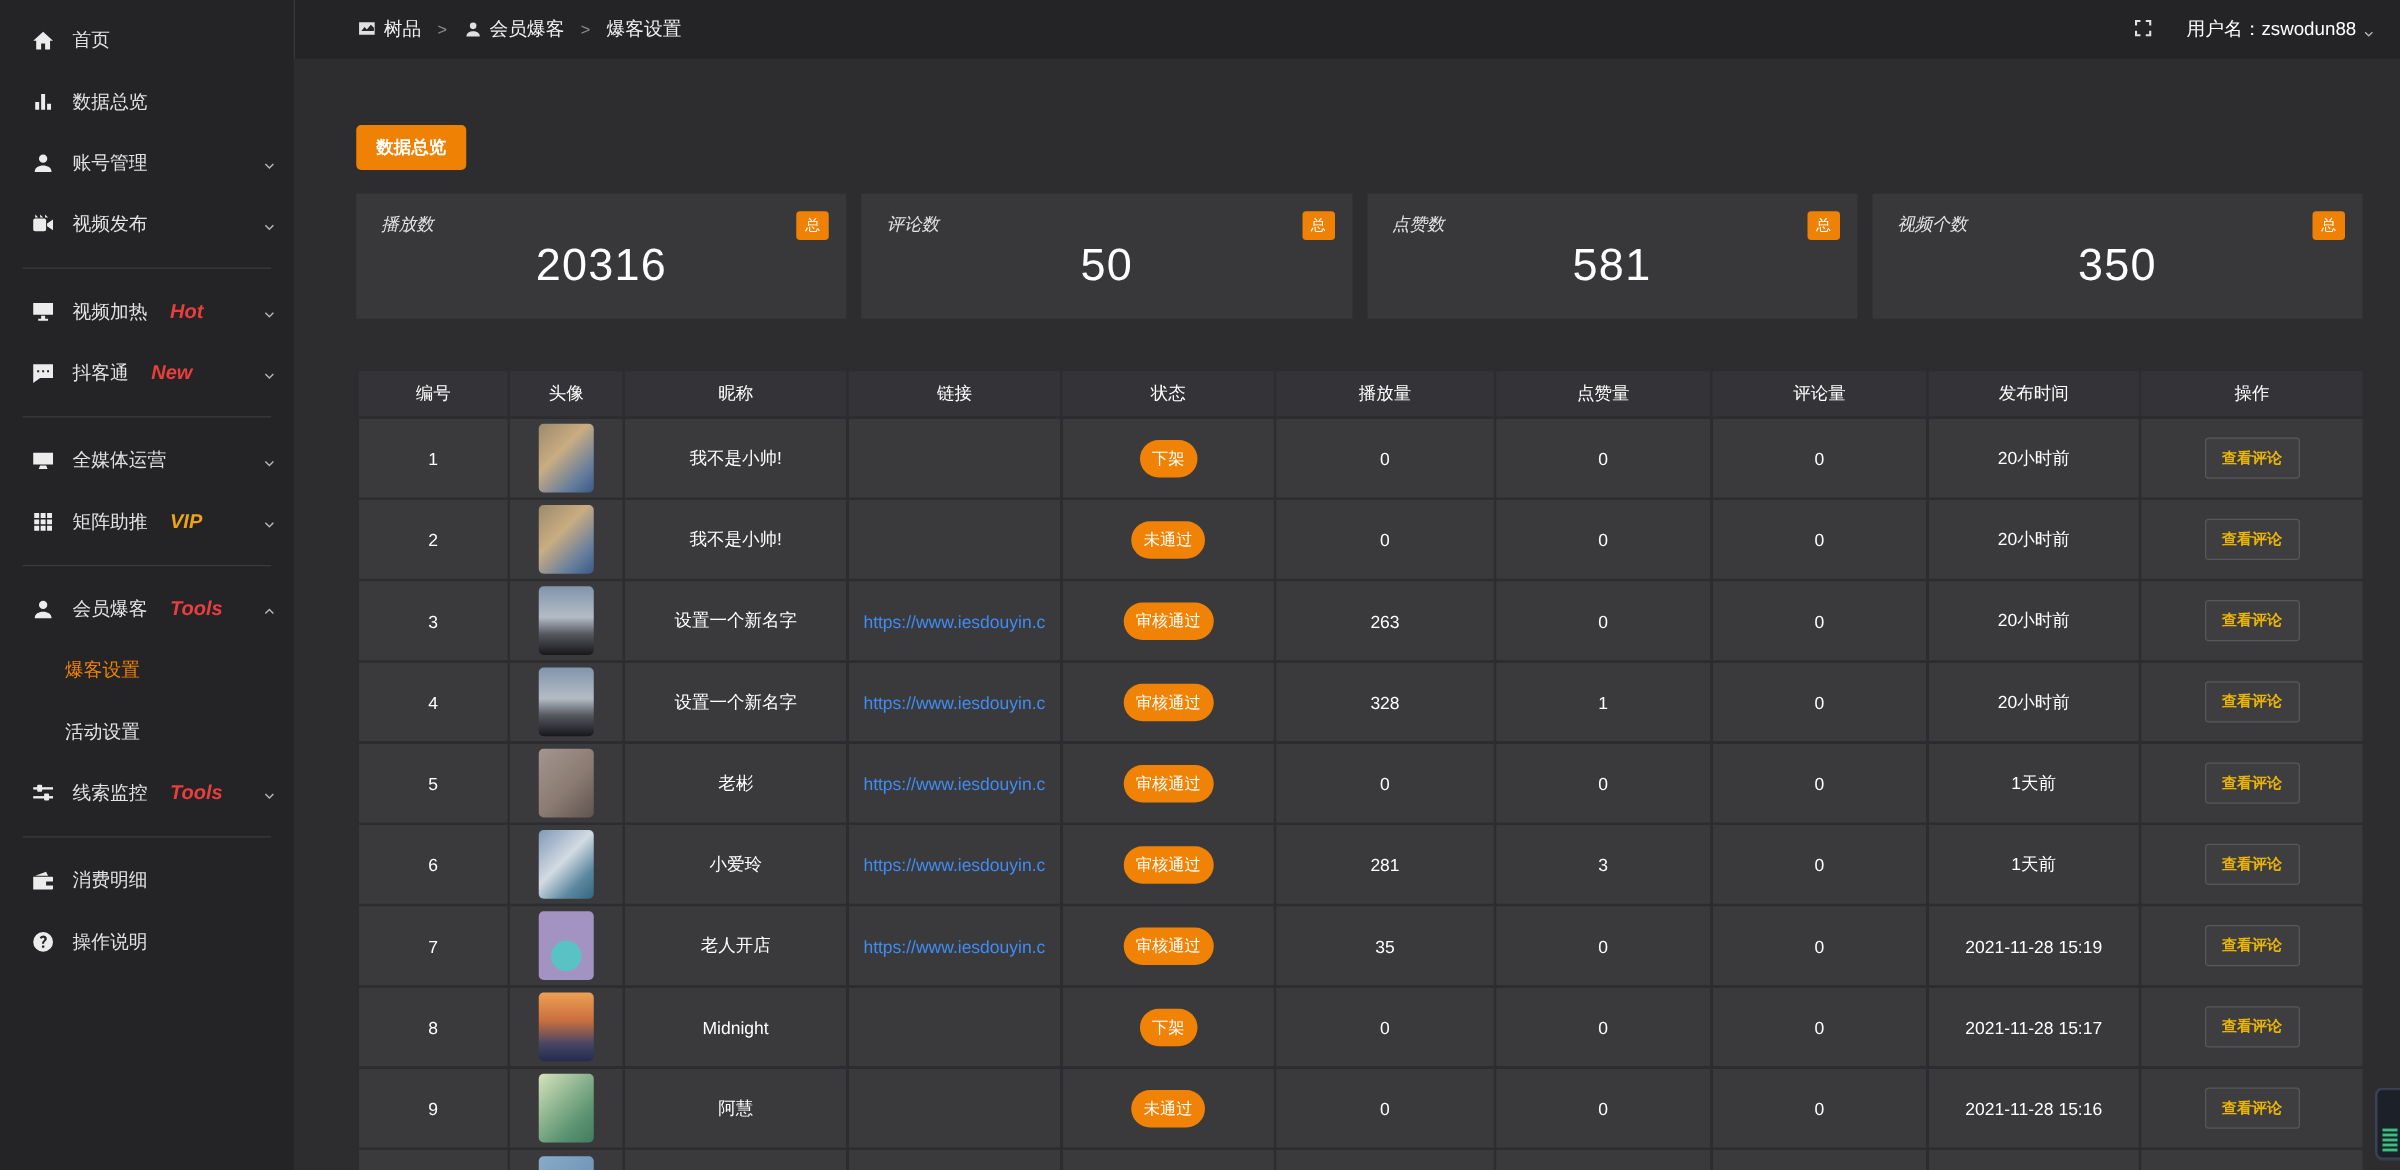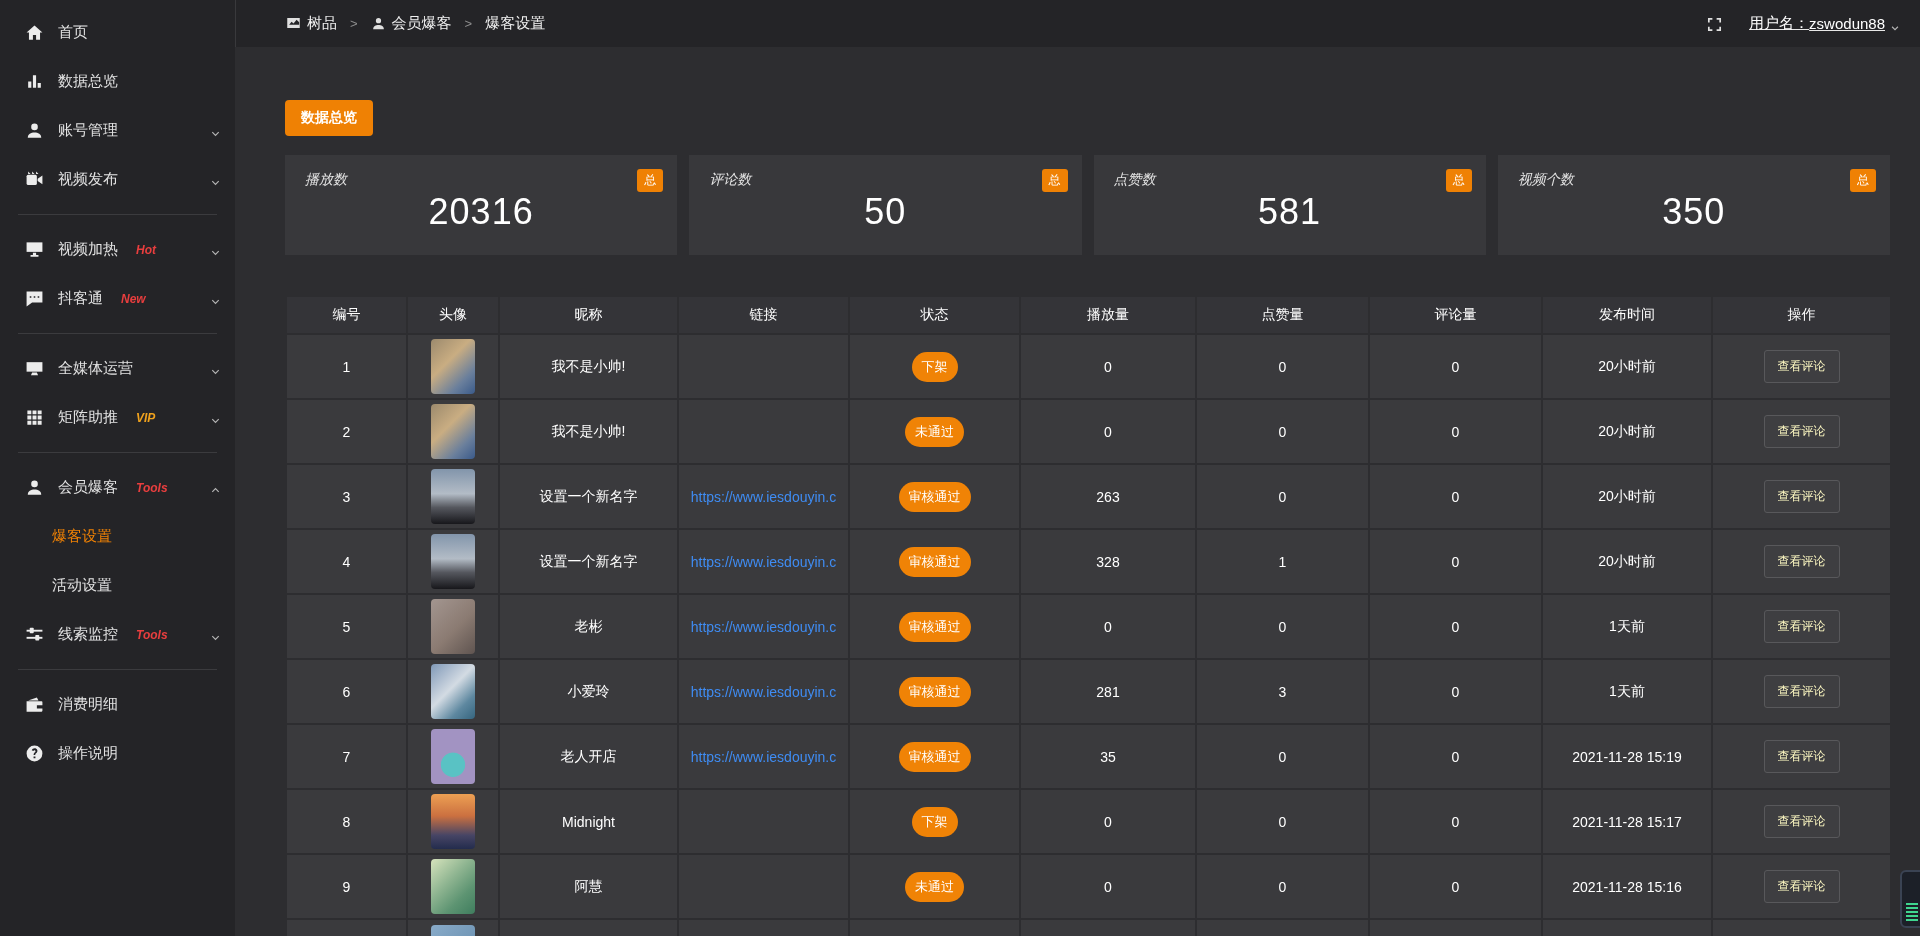--- a/index.html
+++ b/index.html
@@ -13,36 +13,36 @@
   .logo { position:relative; padding:14px 0 6px 14px; height:58px; white-space:nowrap; }
   .logo-arc { position:absolute; top:4px; left:38px; width:118px; height:34px;
     border-top:3px solid #fff; border-radius:50% 50% 0 0 / 100% 100% 0 0; }
   .logo-en { font-size:31px; font-weight:bold; color:#fff; letter-spacing:0; }
   .logo-cn { font-size:27px; font-weight:bold; color:#fff; margin-left:6px; }
   .nav { margin-top:8px; }
   .nav-item { height:49px; display:flex; align-items:center; padding:0 14px 0 25px;
     font-size:15px; color:#e2e2e2; cursor:pointer; }
   .nav-item .ic { width:19px; height:19px; margin-right:14px; color:#ececec; flex:none; }
   .nav-item .ic svg { width:100%; height:100%; fill:currentColor; }
-  .nav-badge { font-style:italic; font-weight:bold; font-size:12px; margin-left:18px; }
+  .nav-badge { font-style:italic; font-weight:bold; font-size:16px; margin-left:18px; }
   .chev { margin-left:auto; width:11px; height:11px; color:#b5b5b5; }
   .chev svg { width:100%; height:100%; }
   .nav-sub .nav-item { padding-left:52px; }
   .nav-sub .nav-item.active { color:#ef8104; }
   .nav-divider { height:1px; background:#3b3b3e; margin:10px 18px; }
   
   .main { flex:1; display:flex; flex-direction:column; min-width:0; }
   .topbar { height:47px; flex:none; background:#242427; display:flex; align-items:center;
     padding:0 20px 0 50px; border-left:1px solid #39393c; }
   .crumbs { display:flex; align-items:center; font-size:15px; color:#f0f0f0; }
   .crumb { display:flex; align-items:center; cursor:pointer; }
   .crumb .ic { width:15px; height:15px; margin-right:6px; color:#e0e0e0; }
   .crumb .ic svg { width:100%; height:100%; fill:currentColor; }
   .crumb-sep { color:#8d8d8d; margin:0 13px; font-size:13px; }
-  .topbar-right { margin-left:auto; display:flex; align-items:flex-end; gap:26px;text-decoration:underline; }
+  .topbar-right { margin-left:auto; display:flex; align-items:flex-start; gap:26px; }
   .fs-btn { width:17px; height:17px; color:#e0e0e0; cursor:pointer; }
   .fs-btn svg { width:100%; height:100%; }
   .user-box { font-size:15px; color:#fff; display:flex; align-items:center; cursor:pointer; }
   .user-box .chev { margin-left:5px; width:10px; height:10px; }
   
   .content { padding:53px 30px 0 50px; flex:1; }
   .promo-btn { display:inline-block; background:#ef8104; color:#fff; font-size:14px;
     font-weight:bold; padding:9px 16px; border:none; border-radius:4px; cursor:pointer; }
   .cards { display:grid; grid-template-columns:repeat(4,1fr); gap:12px; margin-top:19px; }
   .card { background:#38383b; height:100px; padding:16px 20px; position:relative; }
@@ -62,21 +62,21 @@
   .a-5 { background:linear-gradient(135deg,#a39690 0%,#8b7b72 55%,#5f5450 100%); }
   .a-6 { background:linear-gradient(135deg,#8099b8 0%,#d3dbe3 45%,#5e88a0 75%,#35657f 100%); }
   .a-7 { background:radial-gradient(circle at 50% 65%,#59c2c4 0 28%,#a293c2 30%); }
   .a-8 { background:linear-gradient(180deg,#eda053 0%,#cb7040 40%,#474565 75%,#232c4d 100%); }
   .a-9 { background:linear-gradient(135deg,#d6e3bc 0%,#8fb591 40%,#5d9472 70%,#3f7d5e 100%); }
   .a-10 { background:linear-gradient(135deg,#89abc9,#5f87a8); }
   .link-cell { color:#3f8cf3; cursor:pointer; }
   .status-badge { display:inline-block; background:#f08306; color:#fff; font-size:13px;
     padding:6px 10px; border-radius:15px; }
   .view-btn { display:inline-block; background:#3e3e41; border:1px solid #58585b;
-    color:#fef9c3; font-size:12px; padding:7px 13px; border-radius:3px; cursor:pointer; }
+    color:#eab308; font-size:12px; padding:7px 13px; border-radius:3px; cursor:pointer;font-weight:bold; }
   tr.partial td { border-bottom:none; }
   
   .overlay-widget { position:fixed; right:-14px; bottom:8px; width:34px; height:58px;
     background:#1c2028; border:2px solid #3a4353; border-radius:6px; padding:4px; }
   .overlay-widget .bars { position:absolute; left:4px; bottom:5px; width:12px; }
   .overlay-widget .bars div { height:2px; background:#3fd68f; margin-top:2px; }
 </style>
 </head>
 <body>
 

